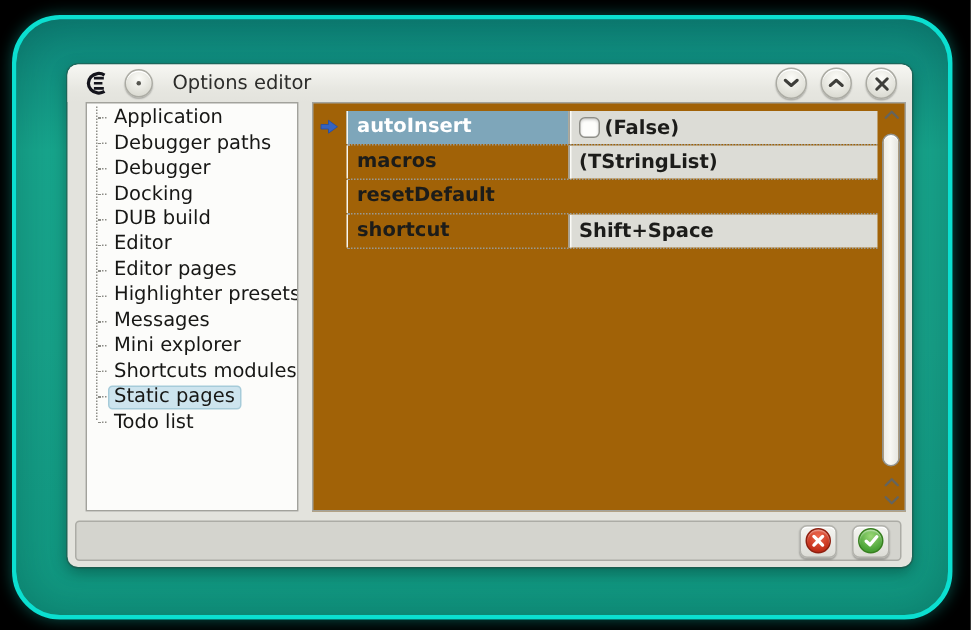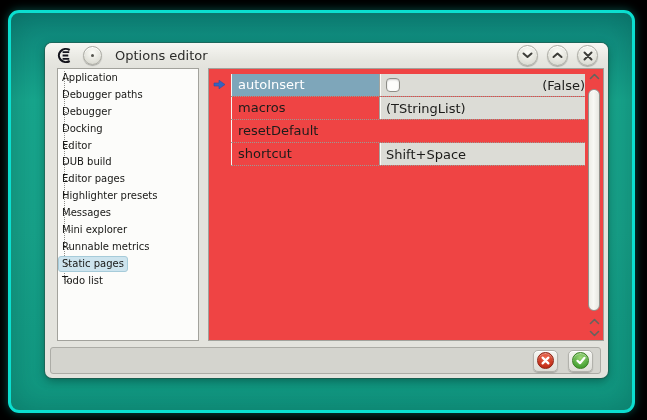--- a/index.html
+++ b/index.html
@@ -2,21 +2,21 @@
 <html><head>
 <meta charset="utf-8">
 <style>
   * { margin:0; padding:0; box-sizing:border-box; }
   html,body { width:647px; height:420px; background:#000; overflow:hidden;
               font-family:"DejaVu Sans","Liberation Sans",sans-serif; }
 
   
   .frame {
     position:absolute; left:8px; top:10px; width:627px; height:403px;
-    border-radius:11px;
+    border-radius:32px;
     border:3px solid #0bdfd0;
     background:linear-gradient(180deg,#0d8278 0%,#17a68d 22%,#17a189 55%,#109680 100%);
     box-shadow:0 0 10px rgba(20,230,210,.35), inset 0 0 30px rgba(0,55,45,.28);
   }
 
   
   .dialog {
     position:absolute; left:34px; top:30px; width:563px; height:335px;
     background:#e3e3dd; border-radius:7px;
     box-shadow:0 0 0 1px rgba(55,55,50,.35), 0 3px 10px rgba(0,40,32,.45);
@@ -44,40 +44,40 @@
   .win-controls { margin-left:auto; display:flex; gap:9px; }
 
   
   .sidebar {
     position:absolute; left:12px; top:25px; width:142px; height:273px;
     background:#fcfcfa; border:1px solid #a2a29c; overflow:hidden;
   }
   .tree { list-style:none; position:relative; padding-top:1px; }
   .tree::before { content:""; position:absolute; left:6px; top:2px; bottom:10px;
                   border-left:1px dotted #8d8d87; }
-  .tree li { position:relative; height:16.9px; display:flex; align-items:flex-start;
-             font-size:10px; color:#171715; white-space:nowrap; }
+  .tree li { position:relative; height:16.9px; display:flex; align-items:flex-end;
+             padding-left:14px; font-size:13px; color:#171715; white-space:nowrap; }
   .tree li::before { content:""; position:absolute; left:7px; top:50%; width:6px;
                      border-top:1px dotted #8d8d87; }
   .tree li span { padding:0 3px; border:1px solid transparent; border-radius:3px; line-height:14px; }
   .tree li.selected span { background:#cde4ee; border-color:#a6cbd9; }
 
   
   .grid {
     position:absolute; left:163px; top:25px; width:396px; height:273px;
-    background:#ef4444; border:1px solid #a2a29c;
+    background:#a16207; border:1px solid #a2a29c;font-weight:bold;
   }
   .grid-rows { position:absolute; left:22px; top:0; right:18px; padding-top:5px; }
   .prow { display:flex; height:23px; border-bottom:1px dotted #9a9a94; }
   .pname { width:148px; padding-left:6px; font-size:13px; line-height:22px;
            color:#1c1c1a; border-left:1px solid #f6f6f2; overflow:hidden; white-space:nowrap; }
   .prow.selected .pname { background:#7ea6ba; color:#fff; }
-  .pvalue { flex:1; display:flex; align-items:center; gap:18px; padding-left:6px;
+  .pvalue { flex:1; display:flex; align-items:center; gap:3px; padding-left:6px;
             font-size:13px; color:#1c1c1a; background:#dcdcd6;
-            border-left:1px solid #a3a39d; box-shadow:inset 1px 0 0 #fafaf6; white-space:nowrap;justify-content:space-between; }
+            border-left:1px solid #a3a39d; box-shadow:inset 1px 0 0 #fafaf6; white-space:nowrap; }
   .gutter-arrow { position:absolute; left:4px; top:10px; }
   .checkbox { width:14px; height:14px; background:#fdfdfb; border:1px solid #8e8e88;
               border-radius:4px; box-shadow:inset 0 1px 2px rgba(0,0,0,.18); flex:0 0 auto; }
 
   
   .scrollbar { position:absolute; right:0; top:0; bottom:0; width:18px; }
   .sb-arrow { position:absolute; left:0; width:18px; display:flex; justify-content:center; }
   .sb-up    { top:4px; }
   .sb-dn2up { bottom:15px; }
   .sb-dn2dn { bottom:3px; }
@@ -150,39 +150,39 @@
         <li>
             <span>Debugger paths</span>
           </li>
         <li>
             <span>Debugger</span>
           </li>
         <li>
             <span>Docking</span>
           </li>
         <li>
+            <span>DUB build</span>
+          </li>
+        <li>
             <span>Editor</span>
           </li>
         <li>
-            <span>DUB build</span>
-          </li>
-        <li>
             <span>Editor pages</span>
           </li>
         <li>
             <span>Highlighter presets</span>
           </li>
         <li>
             <span>Messages</span>
           </li>
         <li>
             <span>Mini explorer</span>
           </li>
         <li>
-            <span>Runnable metrics</span>
+            <span>Shortcuts modules</span>
           </li>
         <li class="selected">
             <span>Static pages</span>
           </li>
         <li>
             <span>Todo list</span>
           </li>
       </ul>
     </div>
 

